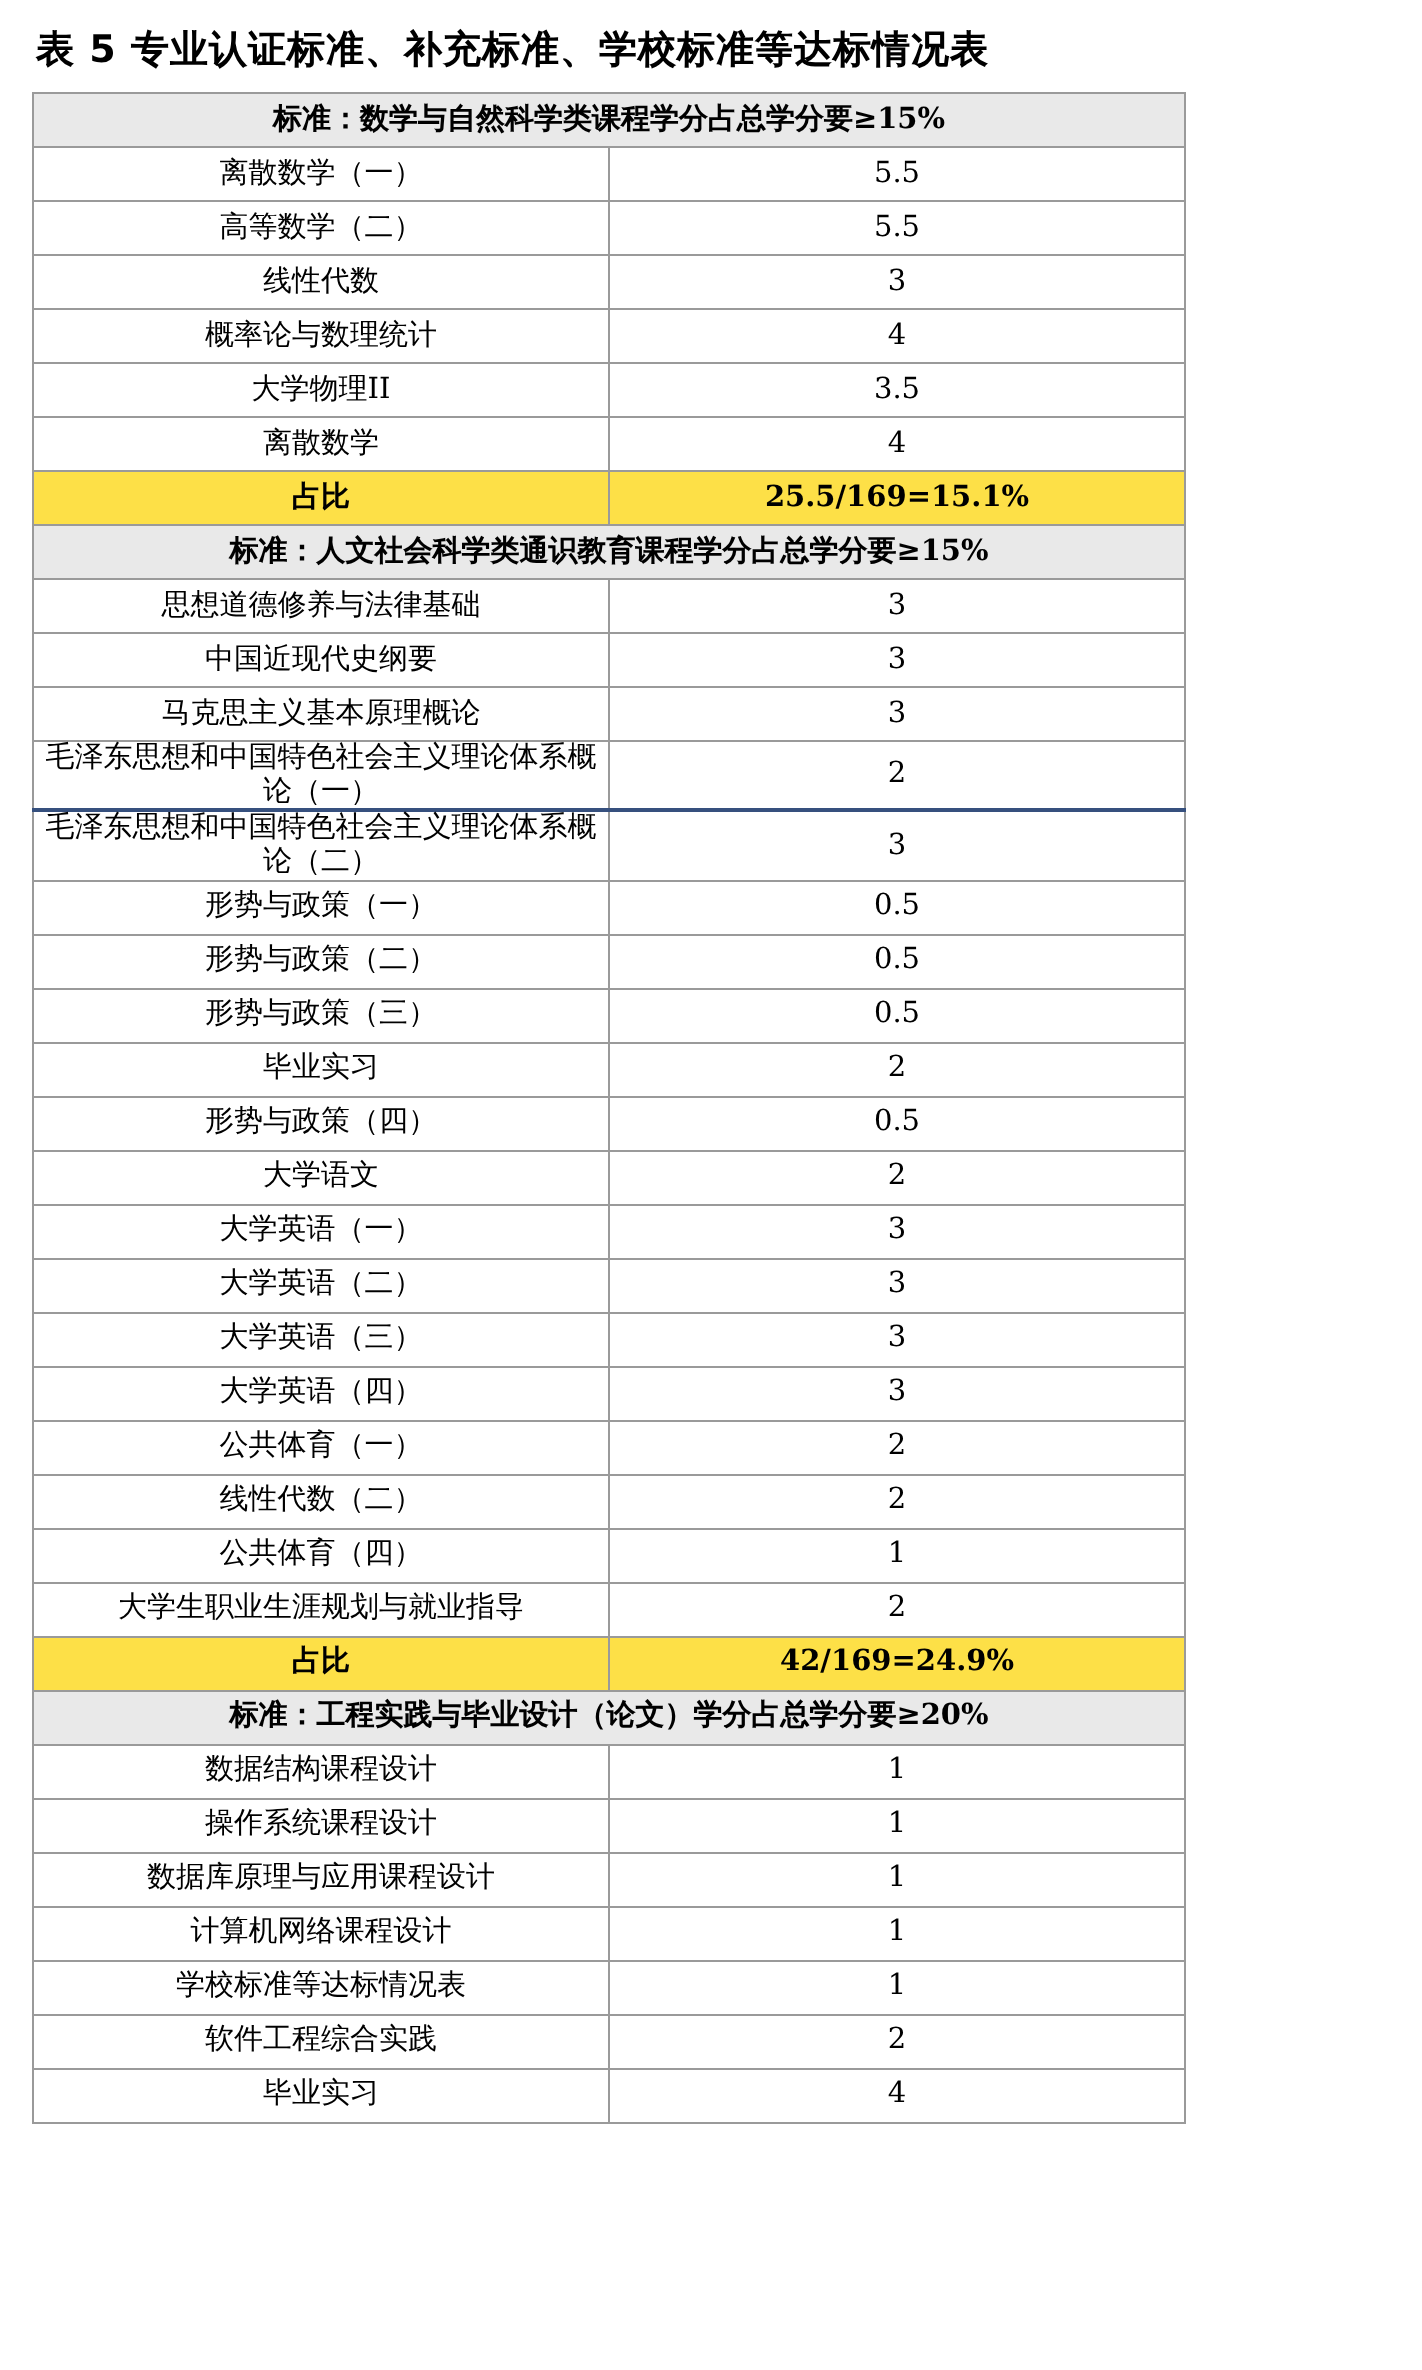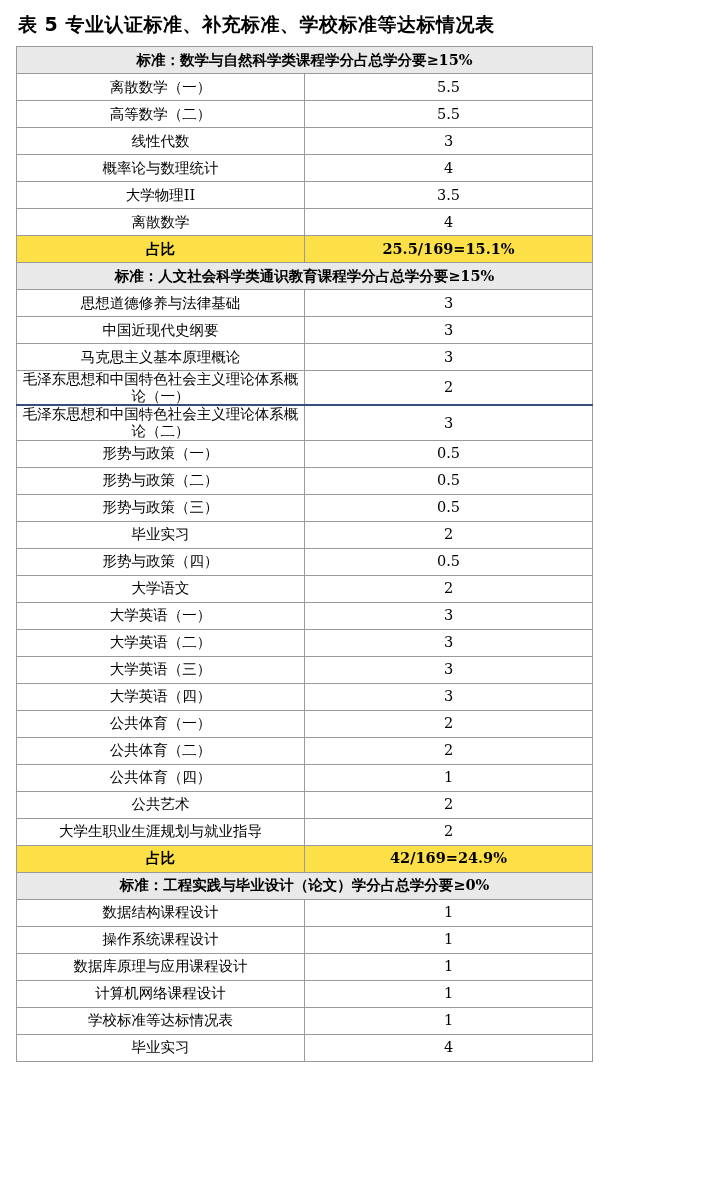--- a/index.html
+++ b/index.html
@@ -152,61 +152,61 @@
         </tr>
         <tr class="">
           <td class="course-name">大学英语（四）</td>
           <td class="credit-val">3</td>
         </tr>
         <tr class="">
           <td class="course-name">公共体育（一）</td>
           <td class="credit-val">2</td>
         </tr>
         <tr class="">
-          <td class="course-name">公共体育（二）</td>
+          <td class="course-name">线性代数（二）</td>
           <td class="credit-val">2</td>
         </tr>
         <tr class="">
           <td class="course-name">公共体育（四）</td>
           <td class="credit-val">1</td>
-        </tr>
-        <tr class="">
-          <td class="course-name">公共艺术</td>
-          <td class="credit-val">2</td>
         </tr>
         <tr class="">
           <td class="course-name">大学生职业生涯规划与就业指导</td>
           <td class="credit-val">2</td>
         </tr>
         <tr class="ratio-row">
           <td class="course-name">占比</td>
           <td class="credit-val">42/169=24.9%</td>
         </tr>
         <tr class="section-row">
-          <td colspan="2">标准：工程实践与毕业设计（论文）学分占总学分要≥0%</td>
+          <td colspan="2">标准：工程实践与毕业设计（论文）学分占总学分要≥20%</td>
         </tr>
         <tr class="">
           <td class="course-name">数据结构课程设计</td>
           <td class="credit-val">1</td>
         </tr>
         <tr class="">
           <td class="course-name">操作系统课程设计</td>
           <td class="credit-val">1</td>
         </tr>
         <tr class="">
           <td class="course-name">数据库原理与应用课程设计</td>
           <td class="credit-val">1</td>
         </tr>
         <tr class="">
           <td class="course-name">计算机网络课程设计</td>
           <td class="credit-val">1</td>
         </tr>
         <tr class="">
           <td class="course-name">学校标准等达标情况表</td>
           <td class="credit-val">1</td>
+        </tr>
+        <tr class="">
+          <td class="course-name">软件工程综合实践</td>
+          <td class="credit-val">2</td>
         </tr>
         <tr class="">
           <td class="course-name">毕业实习</td>
           <td class="credit-val">4</td>
         </tr>
       </tbody>
   </table>
 </div>
 
 </body></html>

